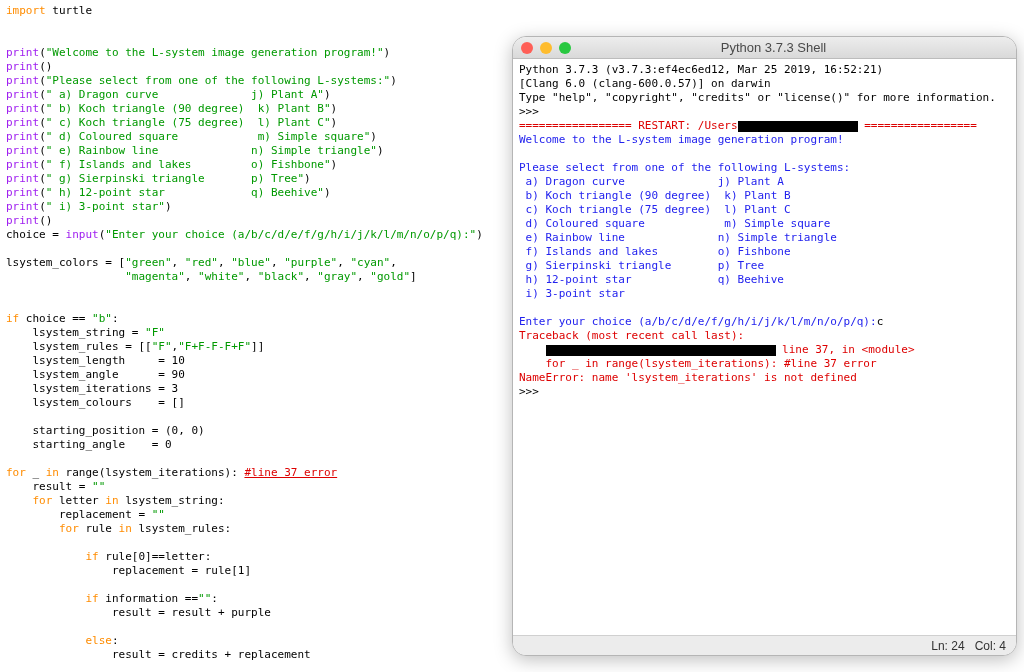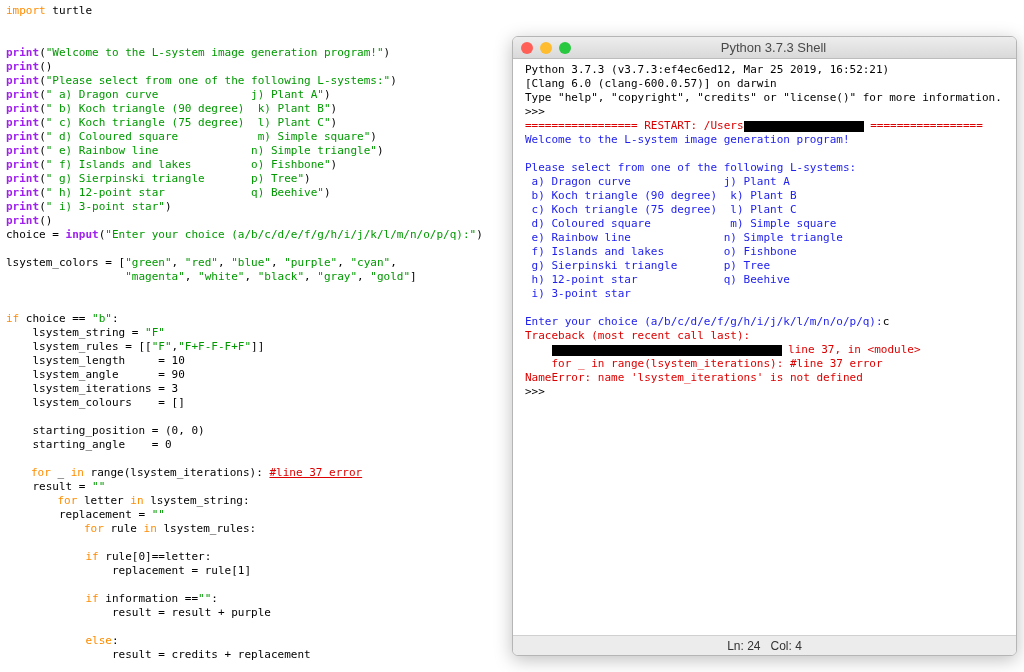--- a/index.html
+++ b/index.html
@@ -1,40 +1,40 @@
 <!DOCTYPE html>
 <html><head>
 <meta charset="utf-8">
 <style>
 * { margin:0; padding:0; box-sizing:border-box; }
 body { width:1024px; height:672px; background:#fff; font-family:Menlo,Monaco,Consolas,monospace; font-size:11px; line-height:14px; position:relative; }
 .editor { position:absolute; left:0; top:0; width:510px; padding:4px 6px; white-space:pre; }
 .kw-import{color:#ff8c00;}
-.kw-print{color:#a020f0;font-weight:bold;}
+.kw-print{color:#a020f0;}
 .str{color:#009900;}
 .kw-if{color:#ff8c00;}
-.kw-for{color:#ff8c00;margin-left:25px;}
+.kw-for{color:#ff8c00;}
 .kw-in{color:#ff8c00;}
 .cmt{color:#d00;text-decoration:underline;}
 .p{color:#000;}
 
-.shell { position:absolute; left:512px; top:36px; width:505px; height:620px; background:#fff; border:1px solid #b5b5b5; border-radius:6px; box-shadow:0 4px 18px rgba(0,0,0,0.25); overflow:hidden; }
+.shell { position:absolute; left:512px; top:36px; width:505px; height:620px; background:#fff; border:1px solid #b5b5b5; border-radius:14px; box-shadow:0 4px 18px rgba(0,0,0,0.25); overflow:hidden; }
 .titlebar { height:22px; background:linear-gradient(#ededed,#d9d9d9); border-bottom:1px solid #bcbcbc; display:flex; align-items:center; padding:0 8px; font-family:-apple-system,Helvetica,Arial,sans-serif; font-size:13px; color:#4a4a4a; }
 .dots{display:flex;gap:7px;margin-right:12px;}
 .dot{width:12px;height:12px;border-radius:50%;}
 .dr{background:#ff5f57;}
 .dy{background:#febc2e;}
 .dg{background:#28c840;}
 .ttitle{flex:1;text-align:center;padding-right:44px;}
-.shellbody{padding:4px 12px;font-family:Menlo,Monaco,Consolas,monospace;font-size:11px;line-height:14px;white-space:pre;}
+.shellbody{padding:4px 6px;font-family:Menlo,Monaco,Consolas,monospace;font-size:11px;line-height:14px;white-space:pre;}
 .sblue{color:#2222ee;}
 .sred{color:#d00;}
 .redact1{display:inline-block;width:120px;height:11px;background:#000;vertical-align:middle;}
 .redact2{display:inline-block;width:230px;height:11px;background:#000;vertical-align:middle;}
-.statusbar{position:absolute;bottom:0;left:0;right:0;height:20px;background:#ececec;border-top:1px solid #d0d0d0;display:flex;justify-content:center;align-items:center;padding:0 10px;font-family:-apple-system,Helvetica,Arial,sans-serif;font-size:12px;color:#333;}
+.statusbar{position:absolute;bottom:0;left:0;right:0;height:20px;background:#ececec;border-top:1px solid #d0d0d0;display:flex;justify-content:flex-end;align-items:center;padding:0 10px;font-family:-apple-system,Helvetica,Arial,sans-serif;font-size:12px;color:#333;}
 </style>
 </head>
 <body>
 
 <div class="editor"><span class="kw-import">import</span><span class="p"> turtle</span>
 
 
 <span class="kw-print">print</span><span class="p">(</span><span class="str">"Welcome to the L-system image generation program!"</span><span class="p">)</span>
 <span class="kw-print">print</span><span class="p">()</span>
 <span class="kw-print">print</span><span class="p">(</span><span class="str">"Please select from one of the following L-systems:"</span><span class="p">)</span>

